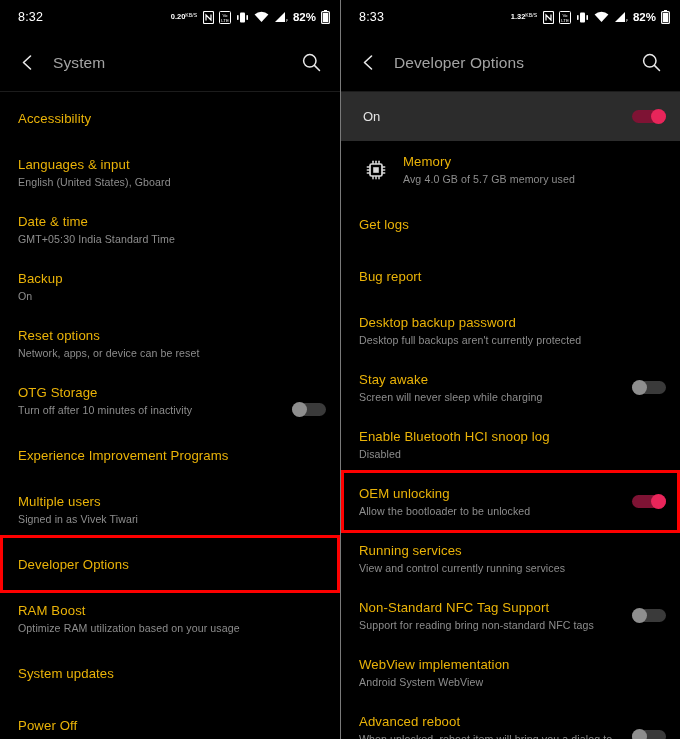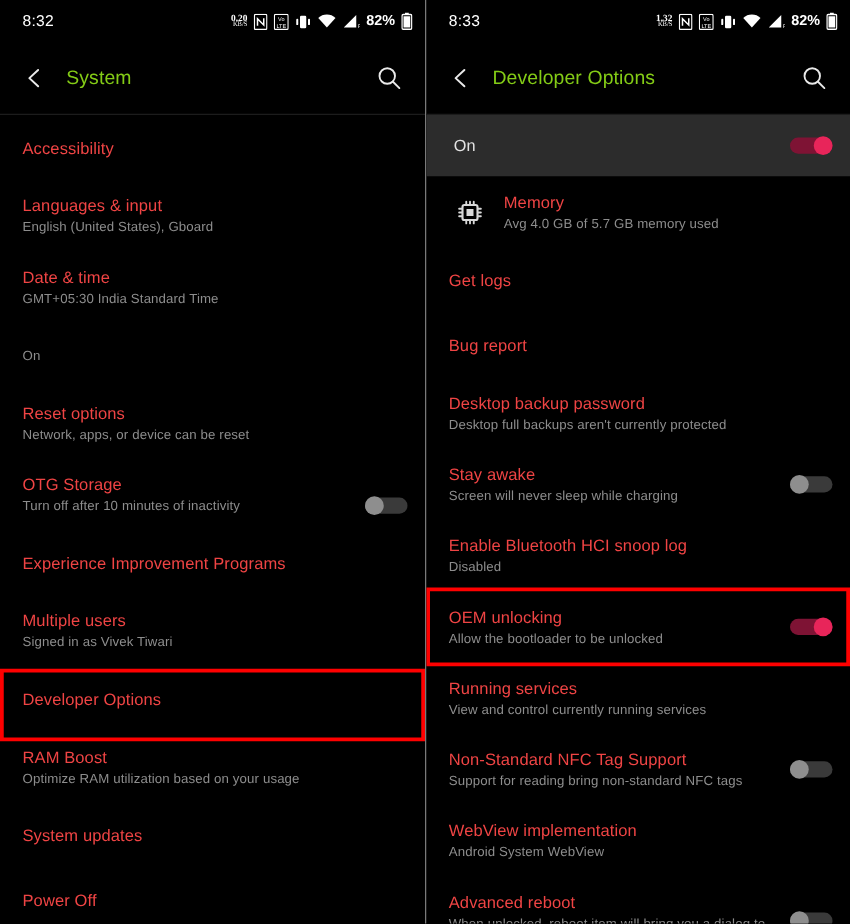--- a/index.html
+++ b/index.html
@@ -23,36 +23,36 @@
     height: 34px;
     display: flex; align-items: center;
     padding: 0 10px 0 18px;
     color: #fff;
   }
   .status-time { font-size: 12.5px; color: #fff; letter-spacing: .2px; }
   .status-icons {
     margin-left: auto;
     display: flex; align-items: center; gap: 5px;
   }
-  .netspeed { display: flex; flex-direction: column; align-items: flex-end; line-height: 1; font-family: Liberation Serif, serif; }
+  .netspeed { display: flex; flex-direction: row; align-items: flex-start; line-height: 1; }
   .netspeed .v { font-size: 7.5px; font-weight: bold; }
   .netspeed .u { font-size: 5.5px; transform: scaleX(.95); }
   .sicon { display: inline-flex; align-items: center; justify-content: center; }
   .batt-pct { font-size: 11.5px; font-weight: bold; }
 
   
   .appbar {
     height: 58px;
     display: flex; align-items: center;
     padding: 0 16px 0 14px;
     border-bottom: 1px solid #1c1c1c;
   }
   .back-ico { width: 26px; height: 26px; display:flex; align-items:center; justify-content:center; }
   .appbar-title {
-    color: #84cc16; font-size: 15.5px;
+    color: #a3a3a3; font-size: 15.5px;
     margin-left: 13px; letter-spacing: .1px;
   }
   .search-ico { margin-left: auto; width: 26px; height: 26px; display:flex; align-items:center; justify-content:center; }
 
   
   .master-row {
     background: #2c2c2c;
     height: 49px;
     display: flex; align-items: center;
     padding: 0 14px 0 22px;
@@ -68,21 +68,21 @@
     min-height: 52px;
   }
   .row.with-icon { padding-left: 14px; }
   .row-ico {
     width: 42px; min-width: 42px;
     display: flex; align-items: center; justify-content: center;
     margin-right: 6px;
   }
   .row-text { flex: 1; min-width: 0; }
   .row-title {
-    color: #ef4444; font-size: 13.2px; line-height: 17px;
+    color: #eab308; font-size: 13.2px; line-height: 17px;
     letter-spacing: .1px;
   }
   .row-sub {
     color: #8d8d8d; font-size: 10.6px; line-height: 14px;
     margin-top: 2px; letter-spacing: .1px;
   }
 
   
   .switch { width: 34px; min-width: 34px; height: 15px; position: relative; margin-left: 10px; }
   .switch .track {
@@ -190,20 +190,21 @@
           </div>
         </div>
         <div class="row" style="padding-top: 12px; padding-bottom: 12px;">
           <div class="row-text">
             <div class="row-title">Date &amp; time</div>
             <div class="row-sub">GMT+05:30 India Standard Time</div>
           </div>
         </div>
         <div class="row" style="padding-top: 12px; padding-bottom: 12px;">
           <div class="row-text">
+            <div class="row-title">Backup</div>
             <div class="row-sub">On</div>
           </div>
         </div>
         <div class="row" style="padding-top: 12px; padding-bottom: 12px;">
           <div class="row-text">
             <div class="row-title">Reset options</div>
             <div class="row-sub">Network, apps, or device can be reset</div>
           </div>
         </div>
         <div class="row" style="padding-top: 12px; padding-bottom: 12px; align-items: flex-end;">

